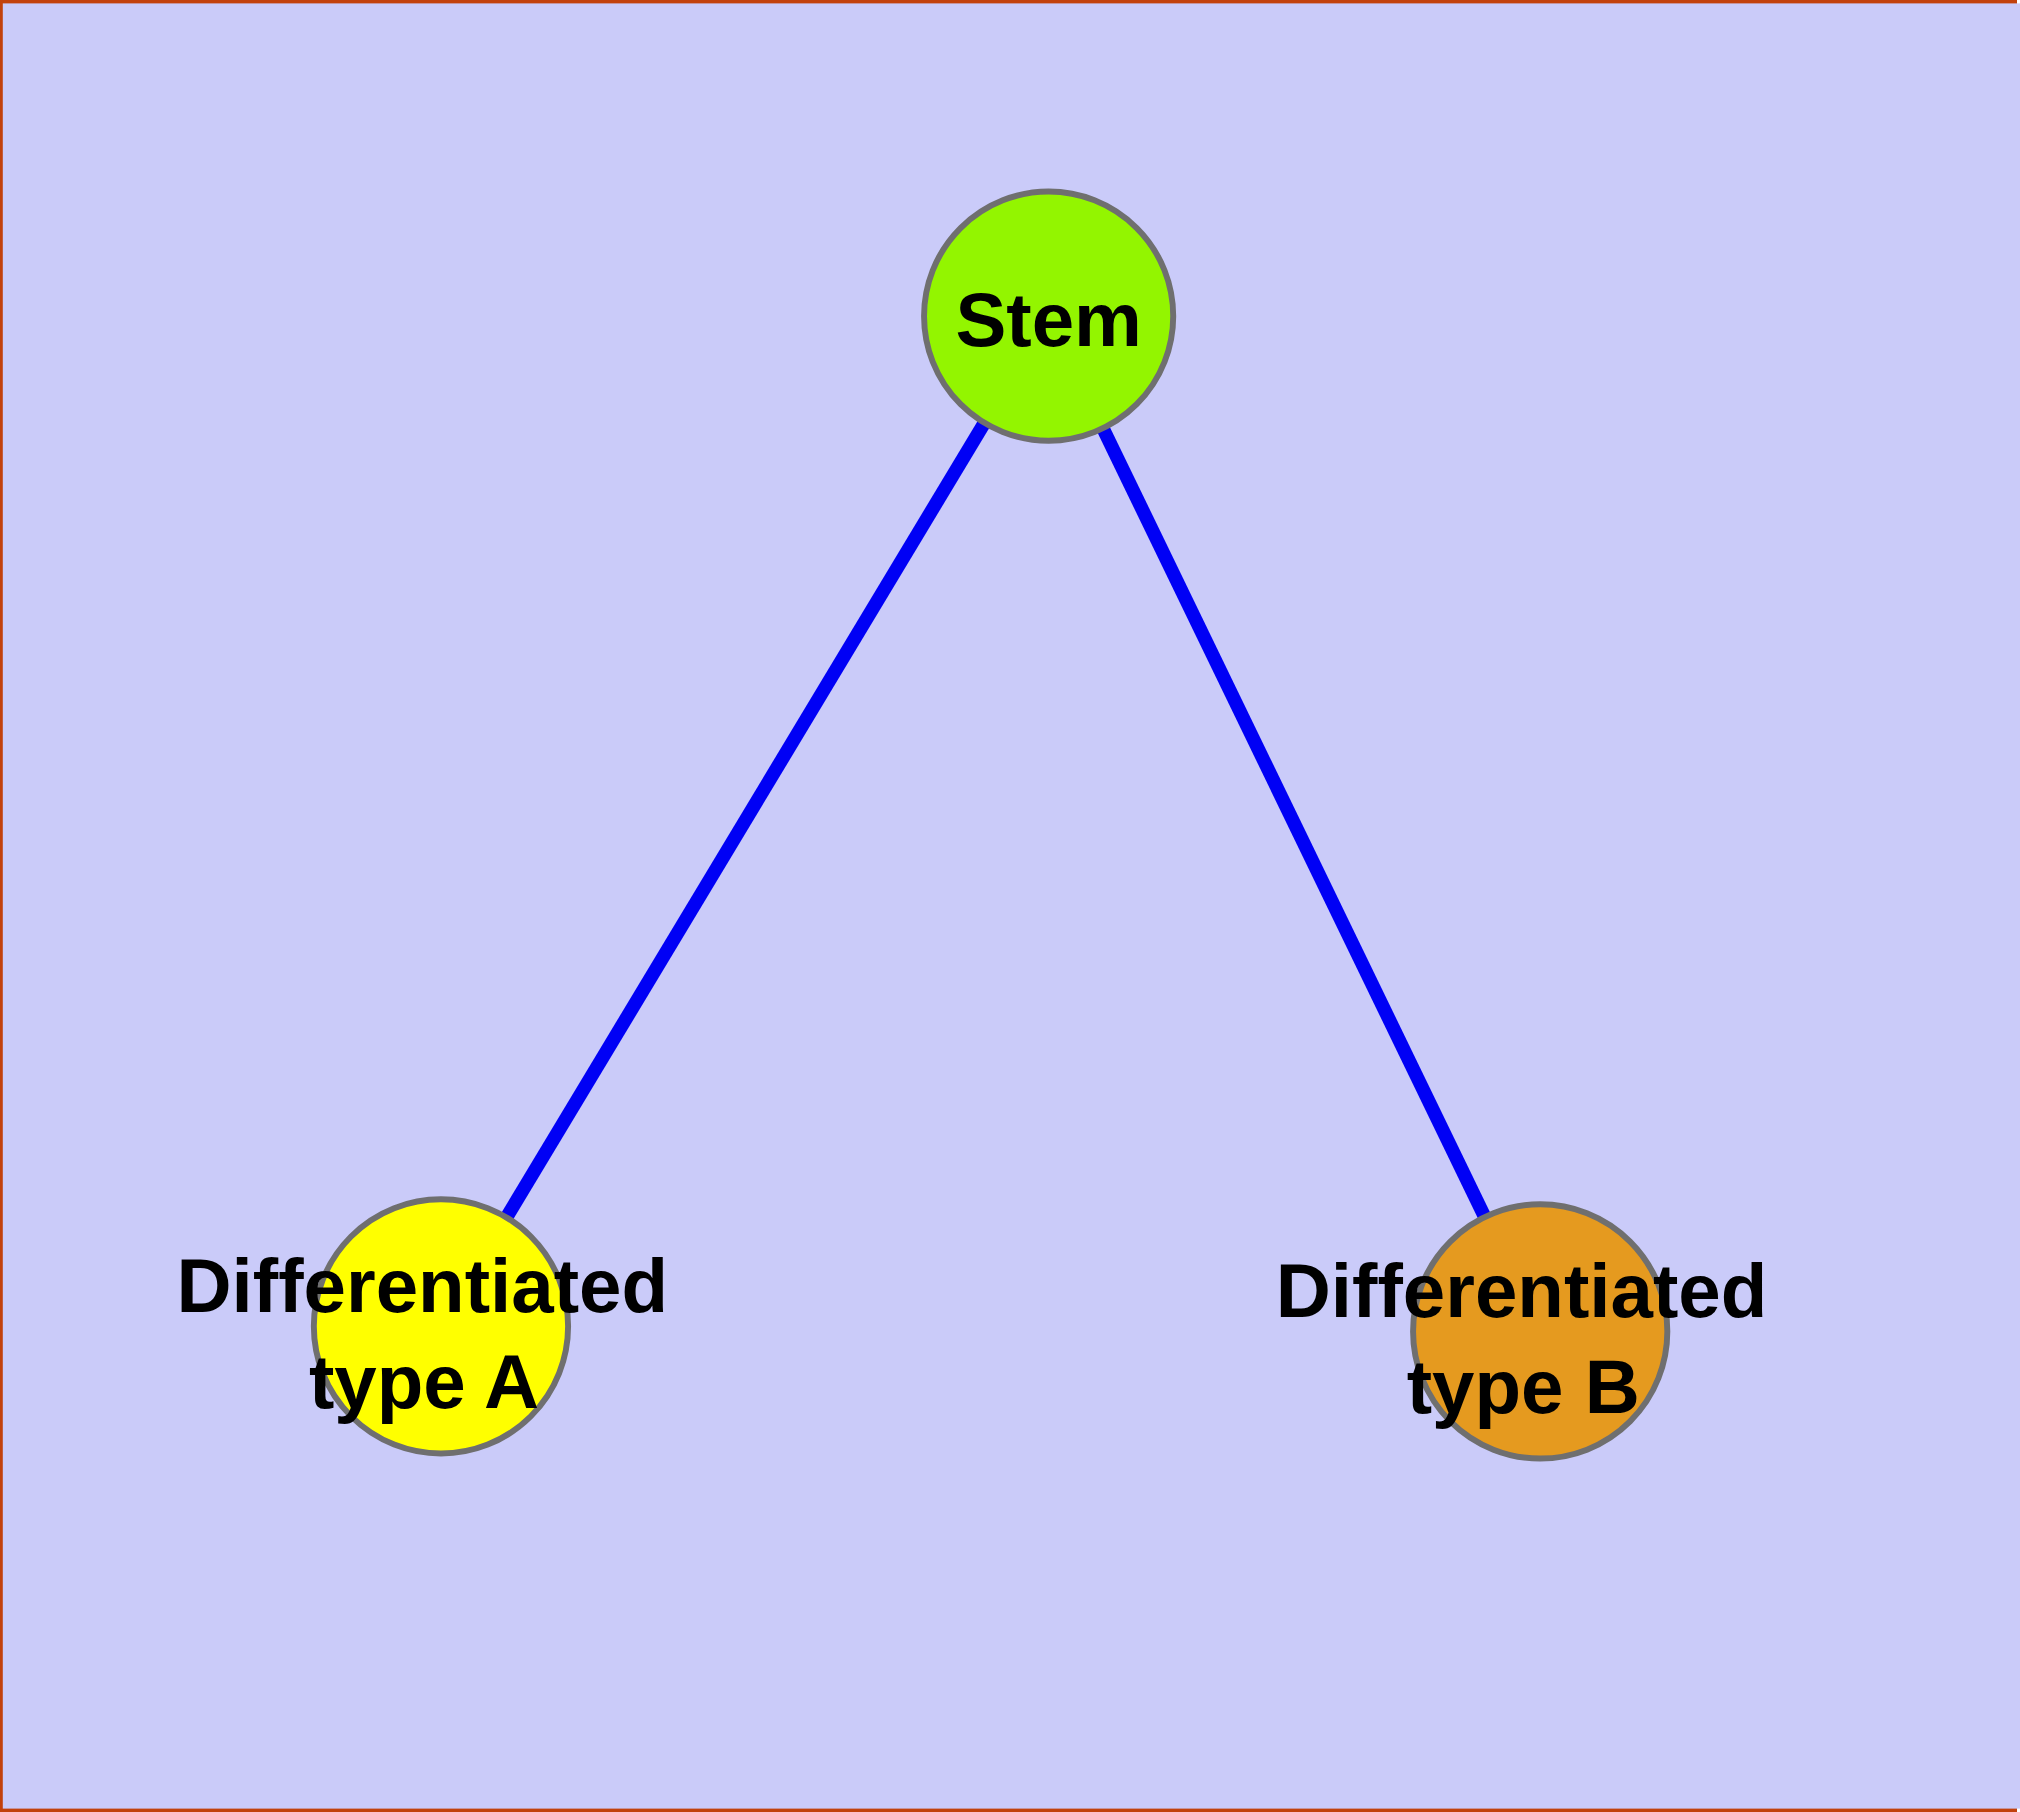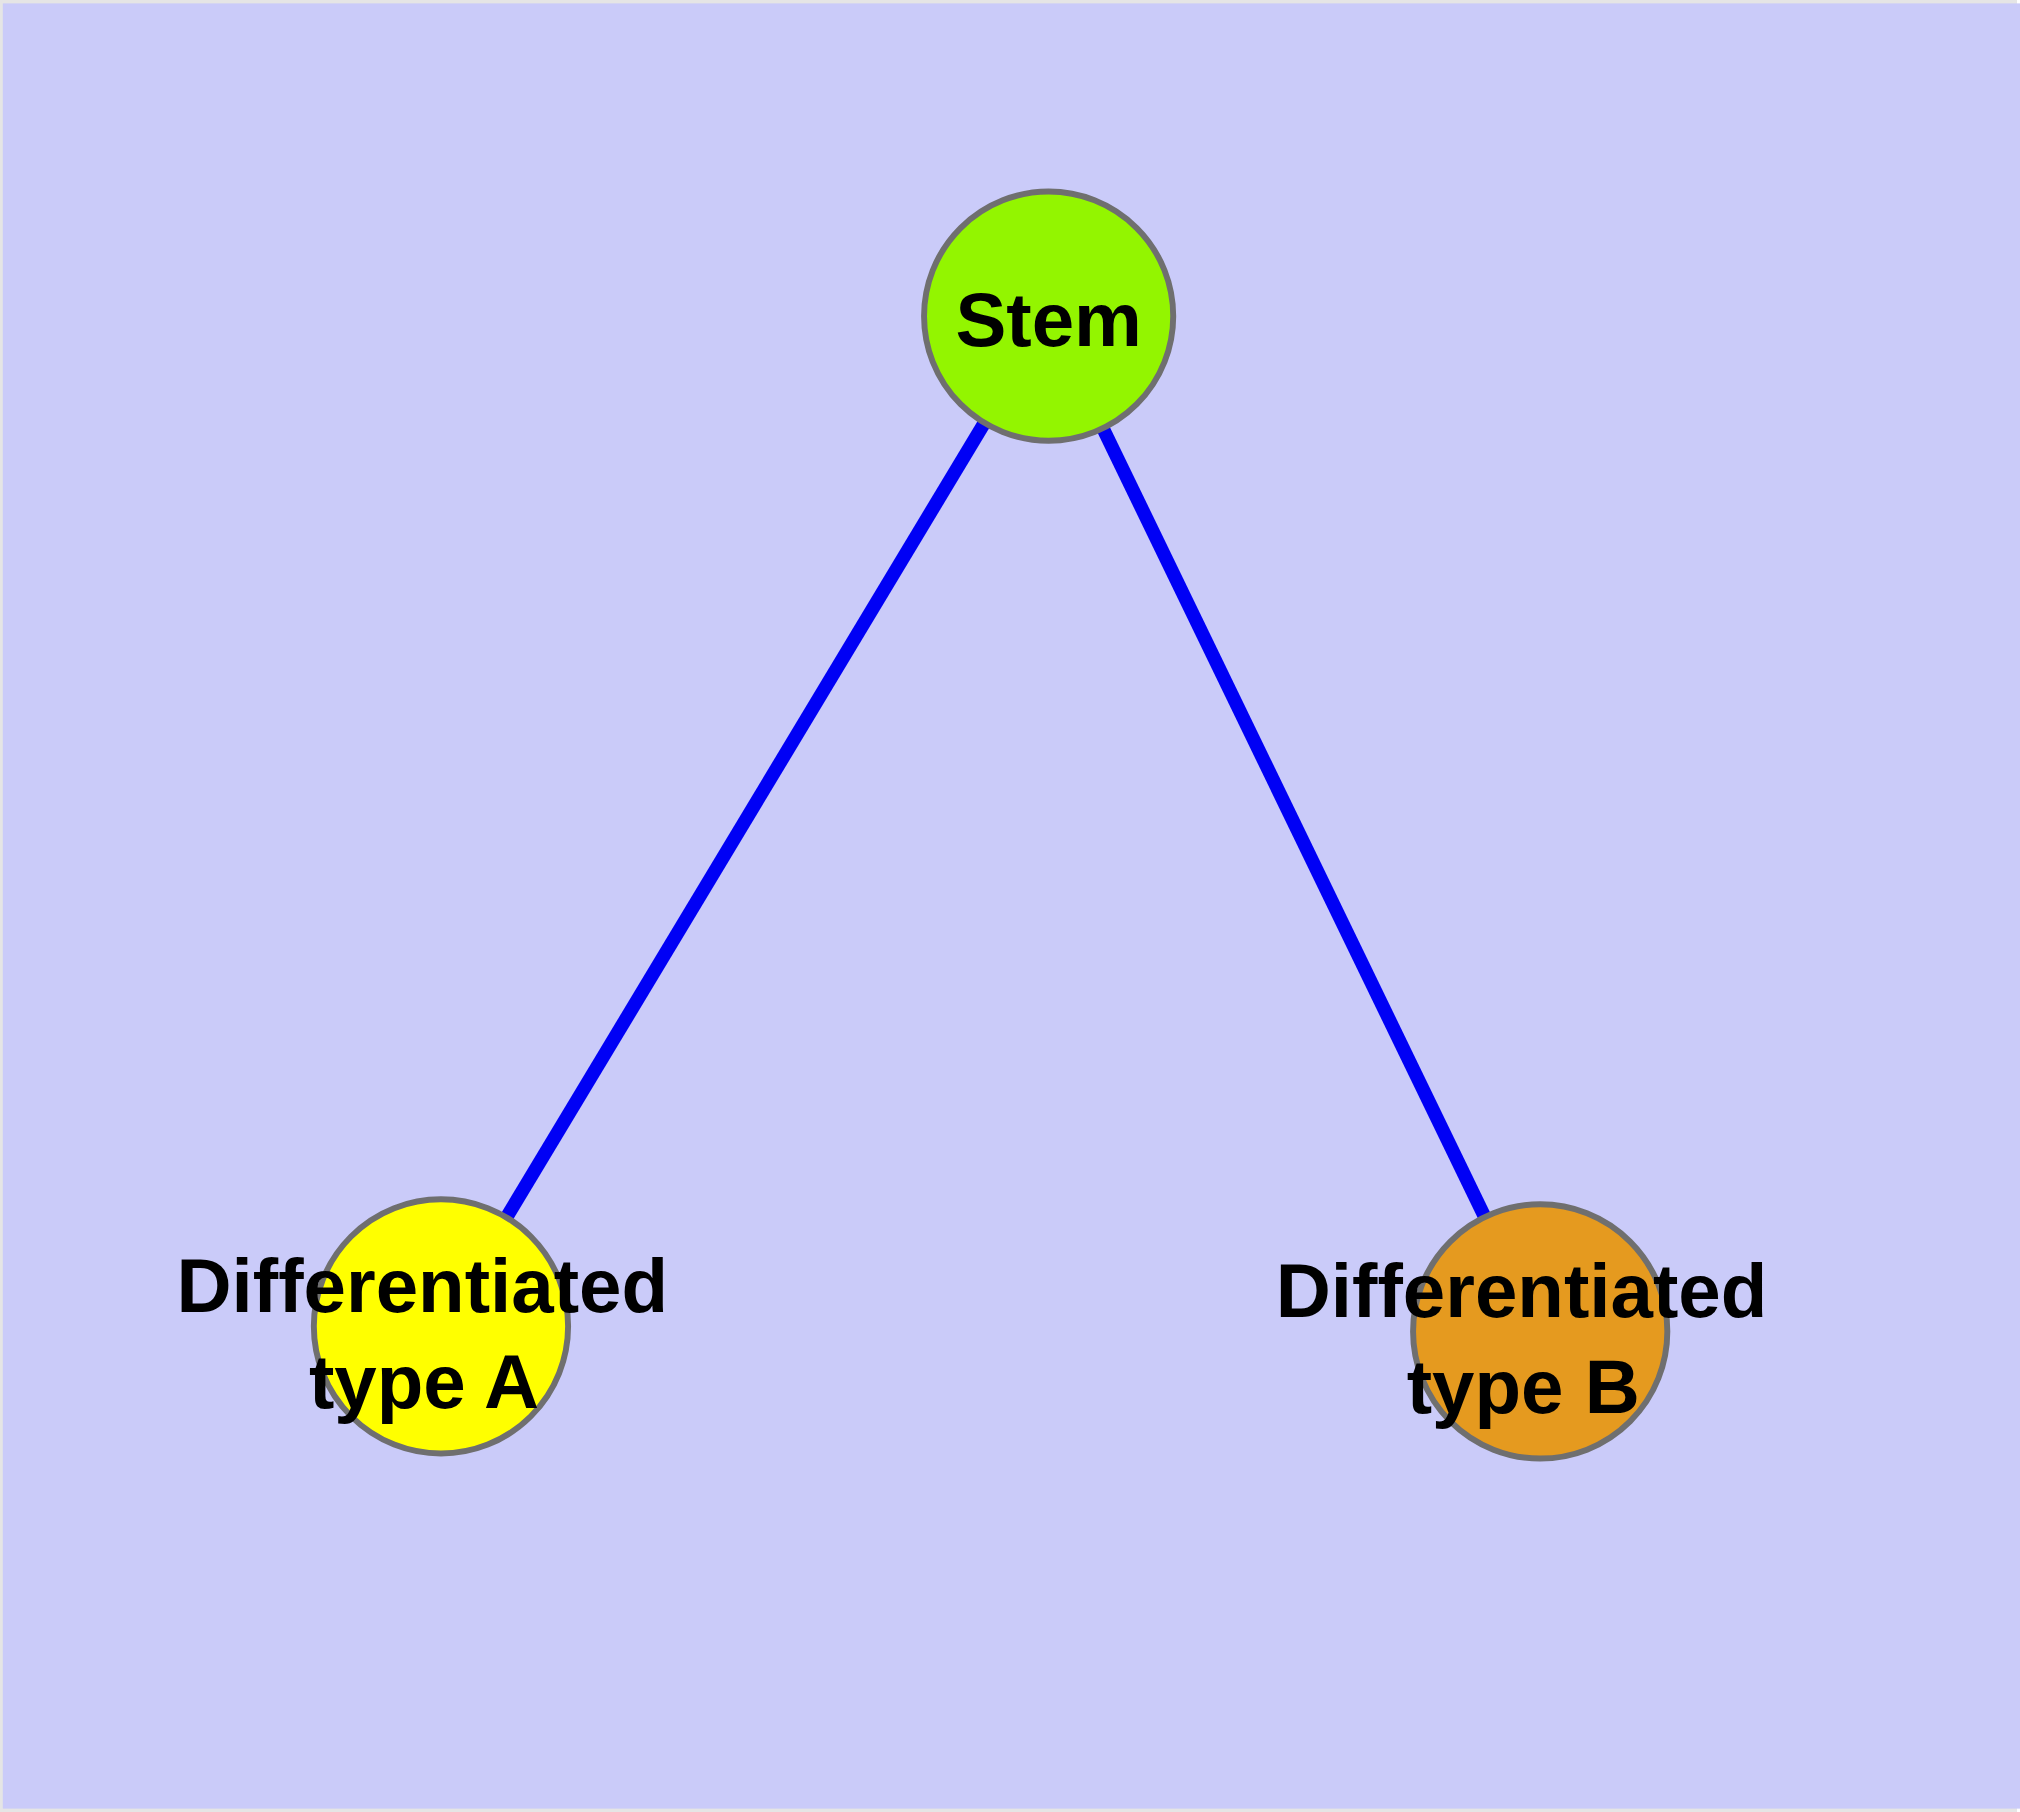--- a/index.html
+++ b/index.html
@@ -4,21 +4,21 @@
 <style>
   html, body {
     margin: 0;
     padding: 0;
     background: #ffffff;
   }
   .stage {
     position: relative;
     width: 2017px;
     height: 1812px;
-    background: #e5e5e5;
+    background: #c2410c;
   }
   svg.graph {
     display: block;
     width: 2021px;
     height: 1812px;
   }
   .edge {
     stroke-width: 16px;
     fill: none;
     stroke-linecap: butt;

